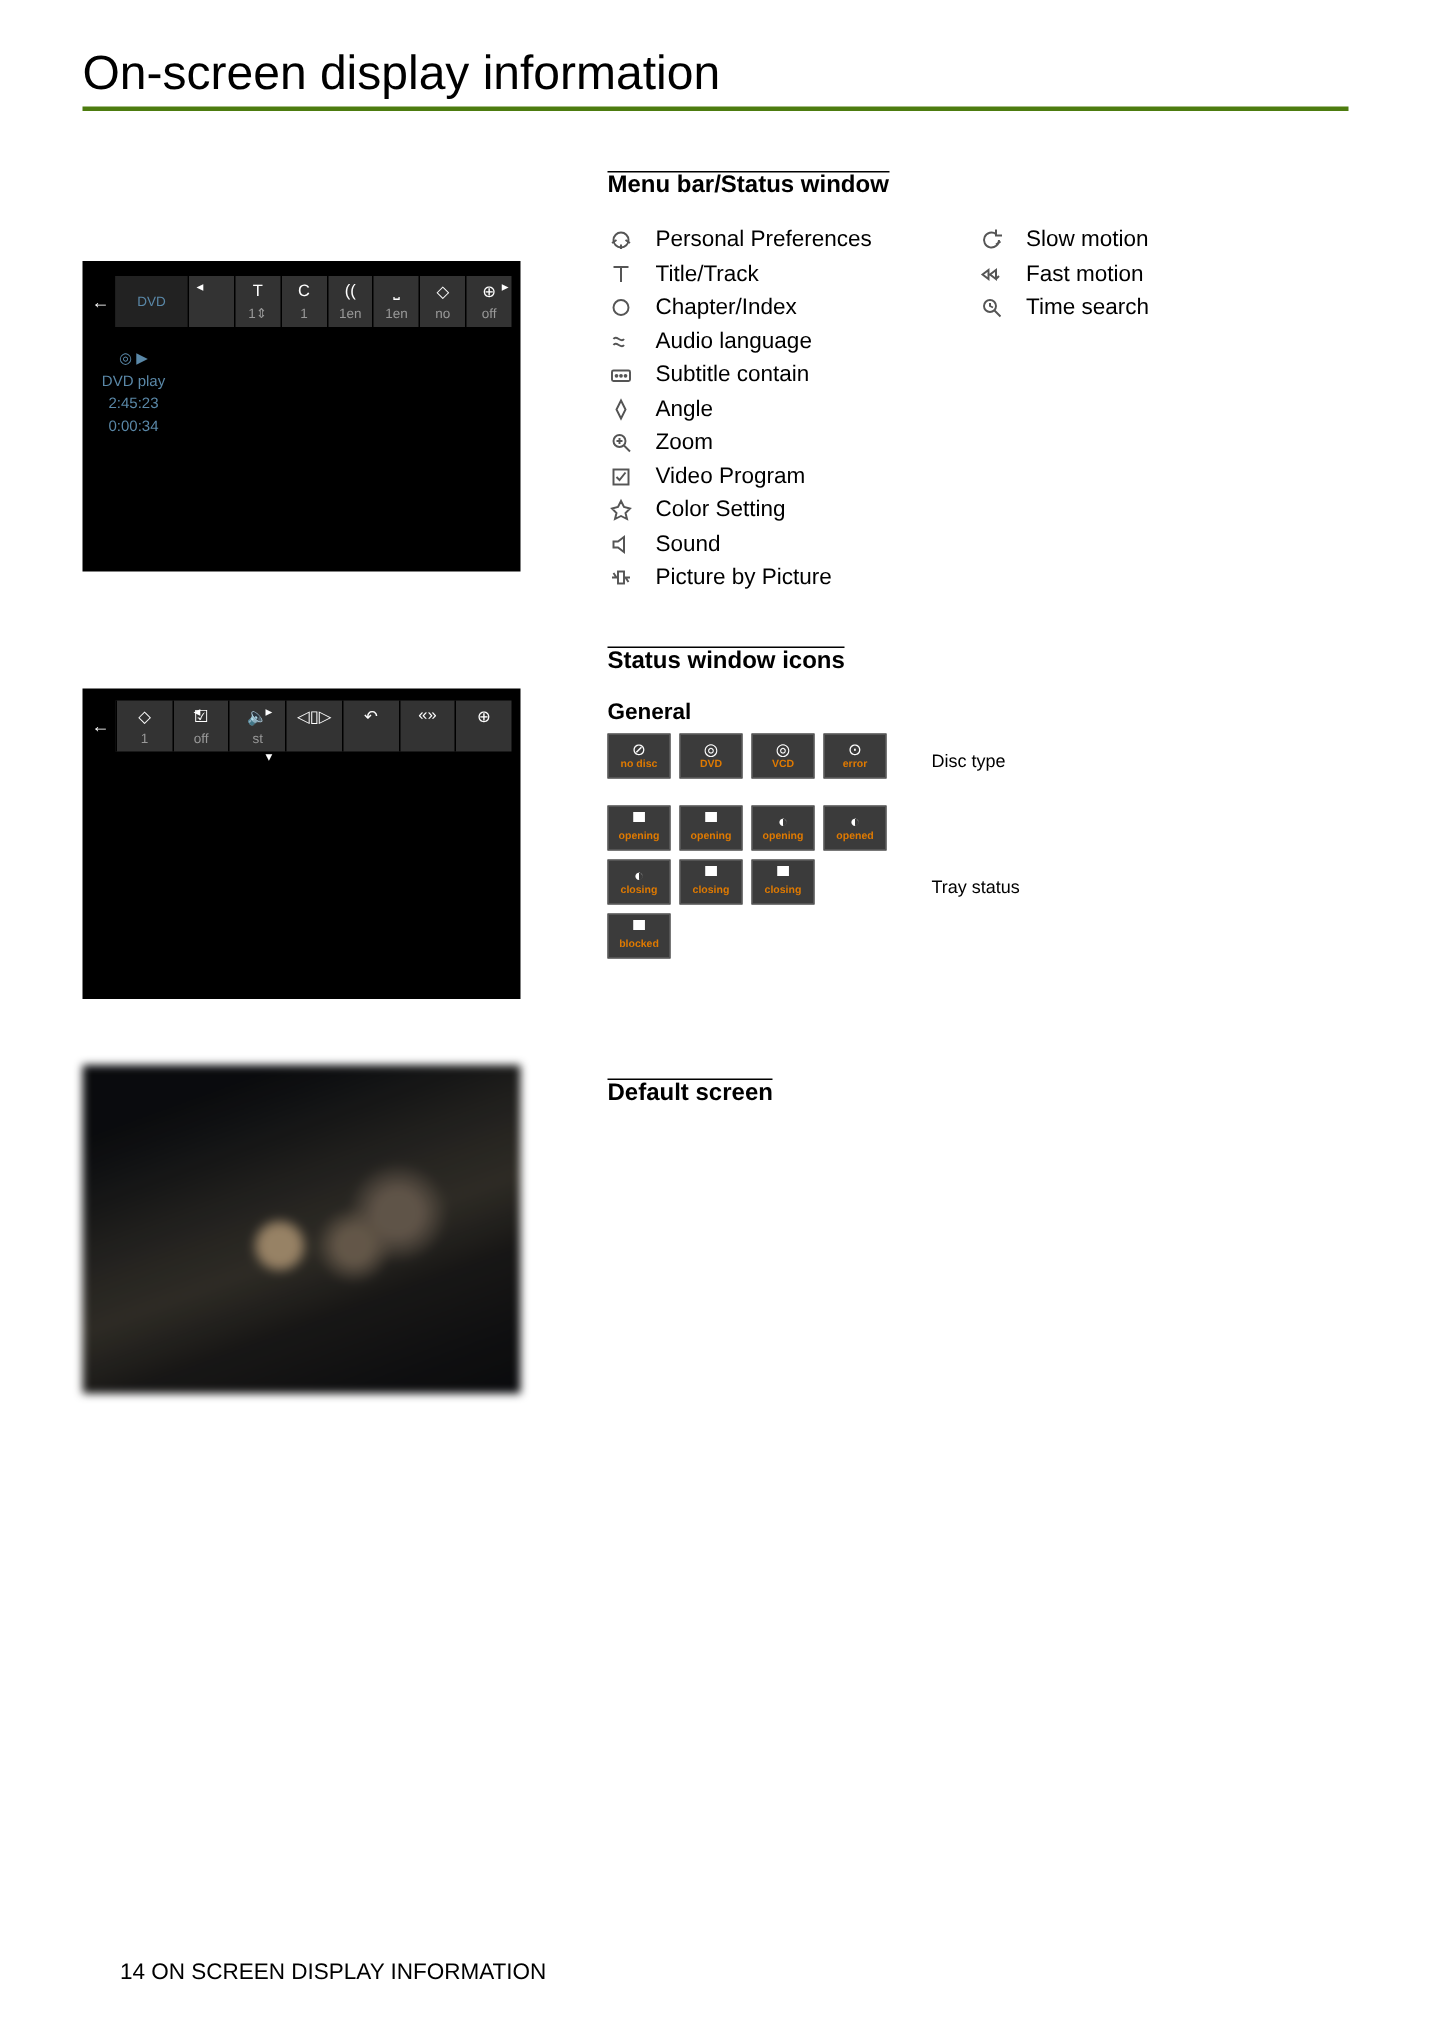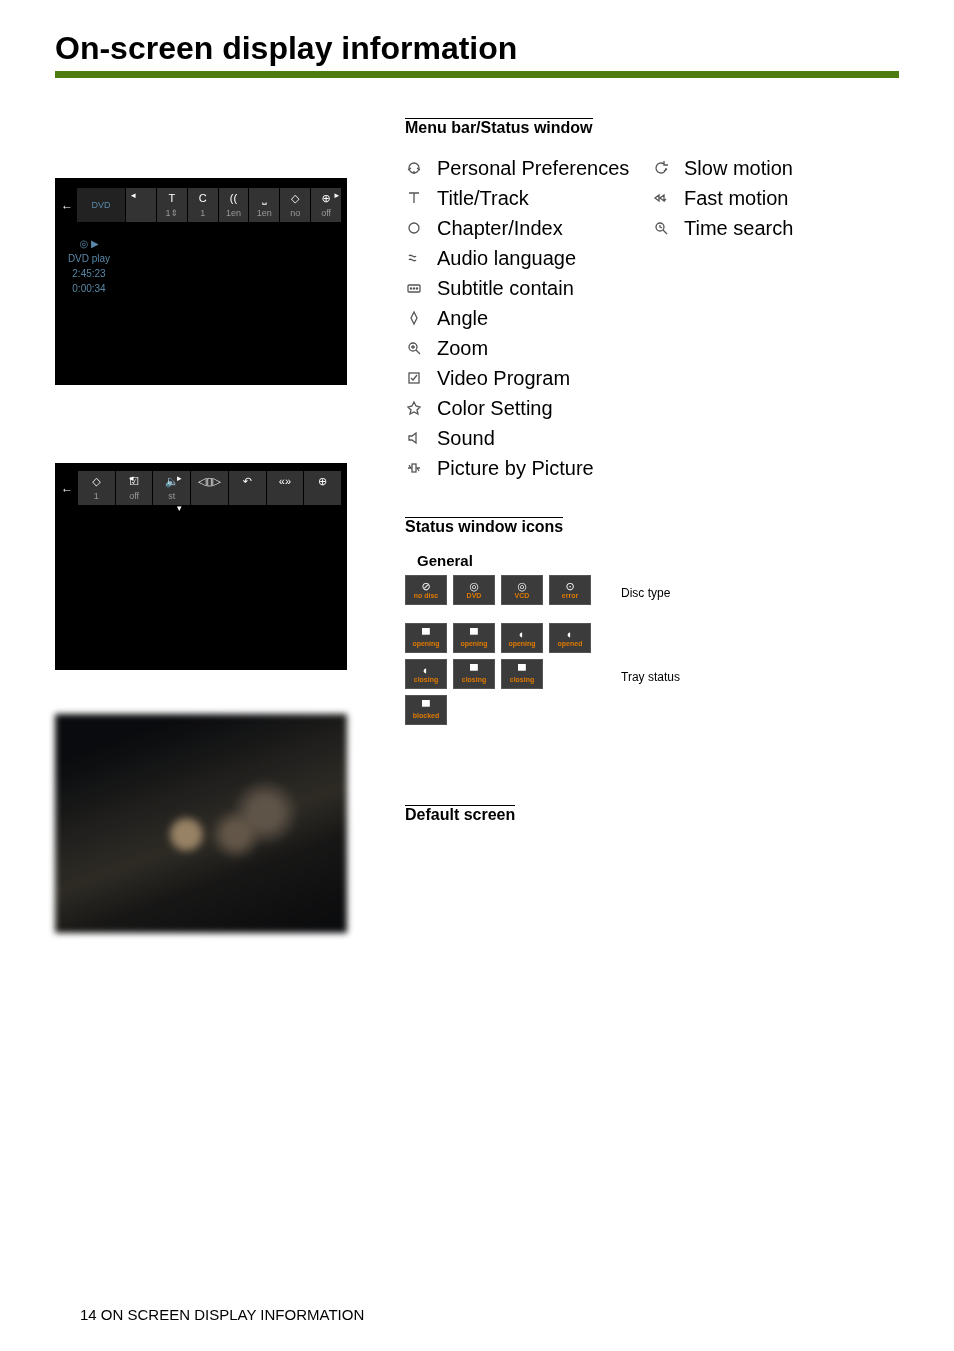--- a/index.html
+++ b/index.html
@@ -9,22 +9,22 @@
     width: 954px;
     height: 1351px;
     position: relative;
     color: #000;
   }
   .page {
     padding: 30px 55px 0 55px;
   }
   h1 {
     font-size: 32px;
-    font-weight: 700;
-    border-bottom: 7px solid #4d7c0f;
+    font-weight: 400;
+    border-bottom: 3px solid #4d7c0f;
     padding-bottom: 4px;
     margin-bottom: 40px;
   }
   .cols {
     display: grid;
     grid-template-columns: 350px 1fr;
     column-gap: 0px;
   }
   .left { }
   .right { }
@@ -32,21 +32,21 @@
     font-size: 16px;
     font-weight: 700;
     border-top: 1px solid #000;
     padding-top: 0;
     margin-bottom: 16px;
     display: inline-block;
   }
   .menu-legend {
     display: grid;
     grid-template-columns: 1fr 1fr;
-    font-size: 20px;
+    font-size: 15px;
   }
   .legend-list { list-style: none; }
   .legend-list li { display: flex; align-items: center; gap: 14px; line-height: 1.5; }
   .legend-icon { width: 18px; display:inline-flex; justify-content:center; color:#555; }
   .legend-icon svg { width:16px; height:16px; }
 
   
   .osd-box {
     width: 292px;
     height: 207px;
@@ -119,21 +119,21 @@
     filter: blur(3px) brightness(0.9);
   }
 
   .body-text {
     font-size: 15px;
     line-height: 1.35;
     margin-bottom: 18px;
   }
 
   .general-block h3 {
-    font-size:15px; font-weight:700; margin-bottom:6px;margin-left:12px;
+    font-size:15px; font-weight:700; margin-bottom:6px;
   }
   .icon-row { display:flex; gap:6px; margin-bottom:6px; }
   .tile {
     width:42px; height:30px;
     background:#3b3b3b;
     border:1px solid #555;
     display:flex; flex-direction:column; align-items:center; justify-content:center;
     color:#fff;
   }
   .tile .t-ico { font-size:11px; line-height:1;}

